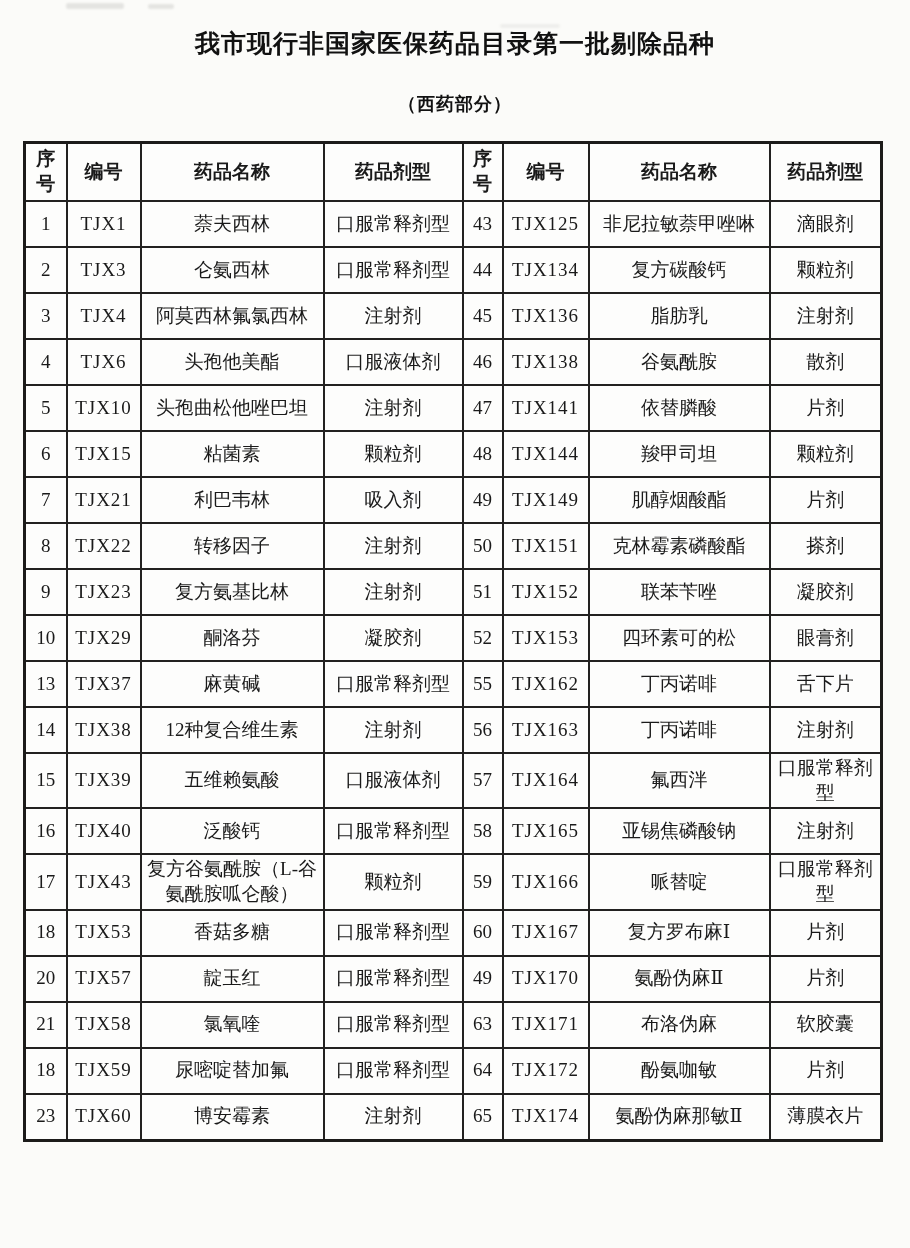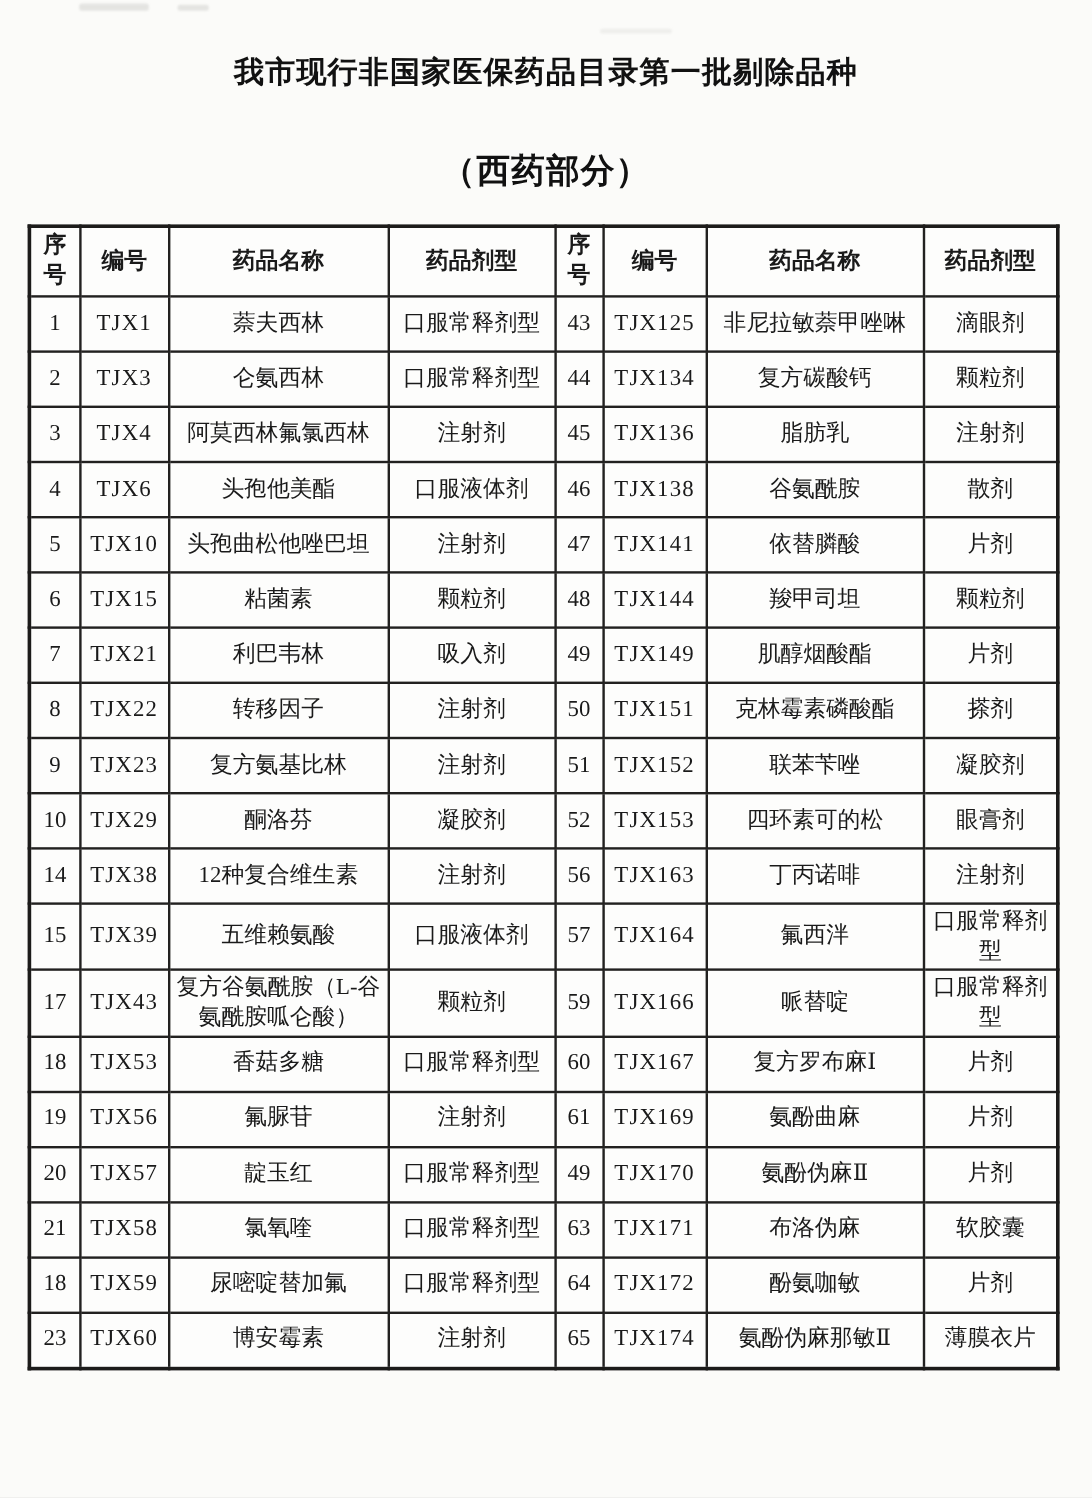--- a/index.html
+++ b/index.html
@@ -23,33 +23,33 @@
     background: #c9c9c6;
     opacity: .45;
     filter: blur(1px);
     border-radius: 2px;
   }
   .smudge.s1 { left: 66px; top: 3px; width: 58px; height: 6px; }
   .smudge.s2 { left: 148px; top: 4px; width: 26px; height: 5px; }
   .smudge.s3 { left: 500px; top: 24px; width: 60px; height: 4px; opacity:.25; }
 
   .doc-title {
-    margin: 16px;
+    margin: 0;
     padding-top: 27px;
     text-align: center;
     font-size: 25px;
     font-weight: 700;
     letter-spacing: 1px;
     color: #111;
   }
   .doc-subtitle {
     margin: 0;
     padding-top: 32px;
     text-align: center;
-    font-size: 28px;
+    font-size: 18px;
     font-weight: 700;
     letter-spacing: 1px;
     color: #111;
   }
 
   table.catalog {
     border-collapse: collapse;
     table-layout: fixed;
     width: 859px;
     margin: 25px 0 0 23px;
@@ -213,70 +213,80 @@
           <td>10</td>
           <td class="code">TJX29</td>
           <td>酮洛芬</td>
           <td>凝胶剂</td>
           <td>52</td>
           <td class="code">TJX153</td>
           <td>四环素可的松</td>
           <td>眼膏剂</td>
         </tr>
         <tr>
+          <td>13</td>
+          <td class="code">TJX37</td>
+          <td>麻黄碱</td>
+          <td>口服常释剂型</td>
+          <td>55</td>
+          <td class="code">TJX162</td>
+          <td>丁丙诺啡</td>
+          <td>舌下片</td>
+        </tr>
+        <tr>
           <td>14</td>
           <td class="code">TJX38</td>
           <td>12种复合维生素</td>
           <td>注射剂</td>
           <td>56</td>
           <td class="code">TJX163</td>
           <td>丁丙诺啡</td>
           <td>注射剂</td>
         </tr>
         <tr>
           <td>15</td>
           <td class="code">TJX39</td>
           <td>五维赖氨酸</td>
           <td>口服液体剂</td>
           <td>57</td>
           <td class="code">TJX164</td>
           <td>氟西泮</td>
           <td>口服常释剂型</td>
         </tr>
         <tr>
+          <td>16</td>
+          <td class="code">TJX40</td>
+          <td>泛酸钙</td>
+          <td>口服常释剂型</td>
+          <td>58</td>
+          <td class="code">TJX165</td>
+          <td>亚锡焦磷酸钠</td>
+          <td>注射剂</td>
+        </tr>
+        <tr>
           <td>17</td>
           <td class="code">TJX43</td>
           <td>复方谷氨酰胺（L-谷氨酰胺呱仑酸）</td>
           <td>颗粒剂</td>
           <td>59</td>
           <td class="code">TJX166</td>
           <td>哌替啶</td>
           <td>口服常释剂型</td>
         </tr>
         <tr>
           <td>18</td>
           <td class="code">TJX53</td>
           <td>香菇多糖</td>
           <td>口服常释剂型</td>
           <td>60</td>
           <td class="code">TJX167</td>
           <td>复方罗布麻Ⅰ</td>
           <td>片剂</td>
         </tr>
         <tr>
-          <td>19</td>
-          <td class="code">TJX56</td>
-          <td>氟脲苷</td>
-          <td>注射剂</td>
-          <td>61</td>
-          <td class="code">TJX169</td>
-          <td>氨酚曲麻</td>
-          <td>片剂</td>
-        </tr>
-        <tr>
           <td>20</td>
           <td class="code">TJX57</td>
           <td>靛玉红</td>
           <td>口服常释剂型</td>
           <td>49</td>
           <td class="code">TJX170</td>
           <td>氨酚伪麻Ⅱ</td>
           <td>片剂</td>
         </tr>
         <tr>

